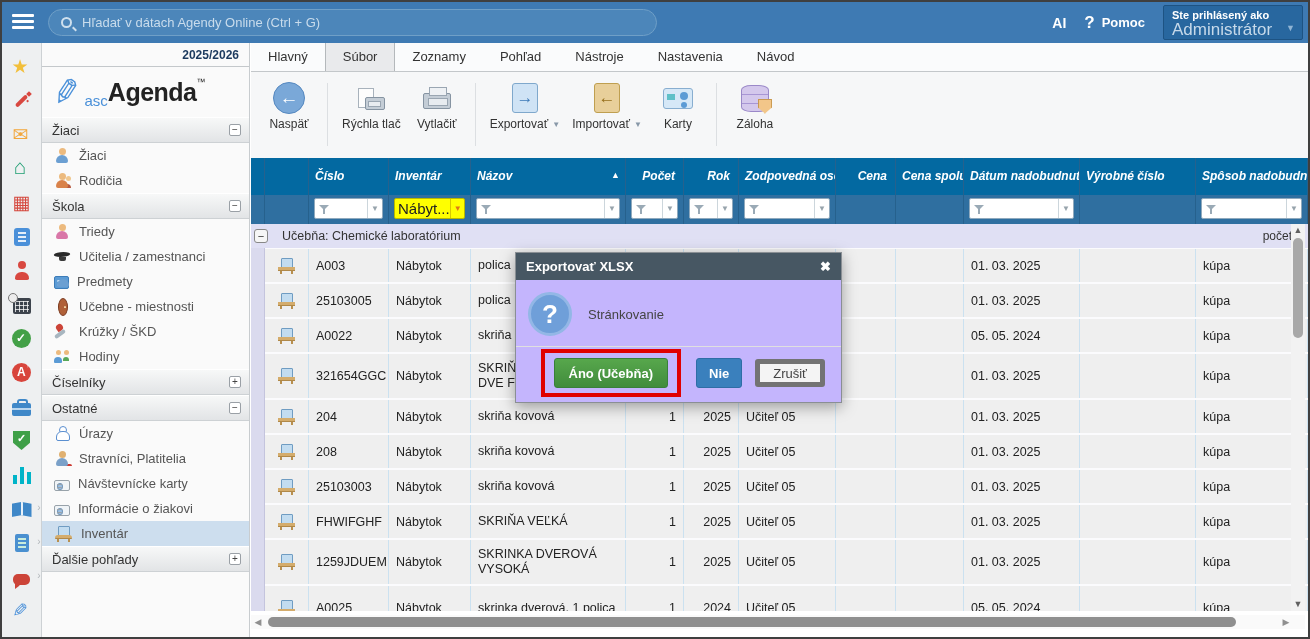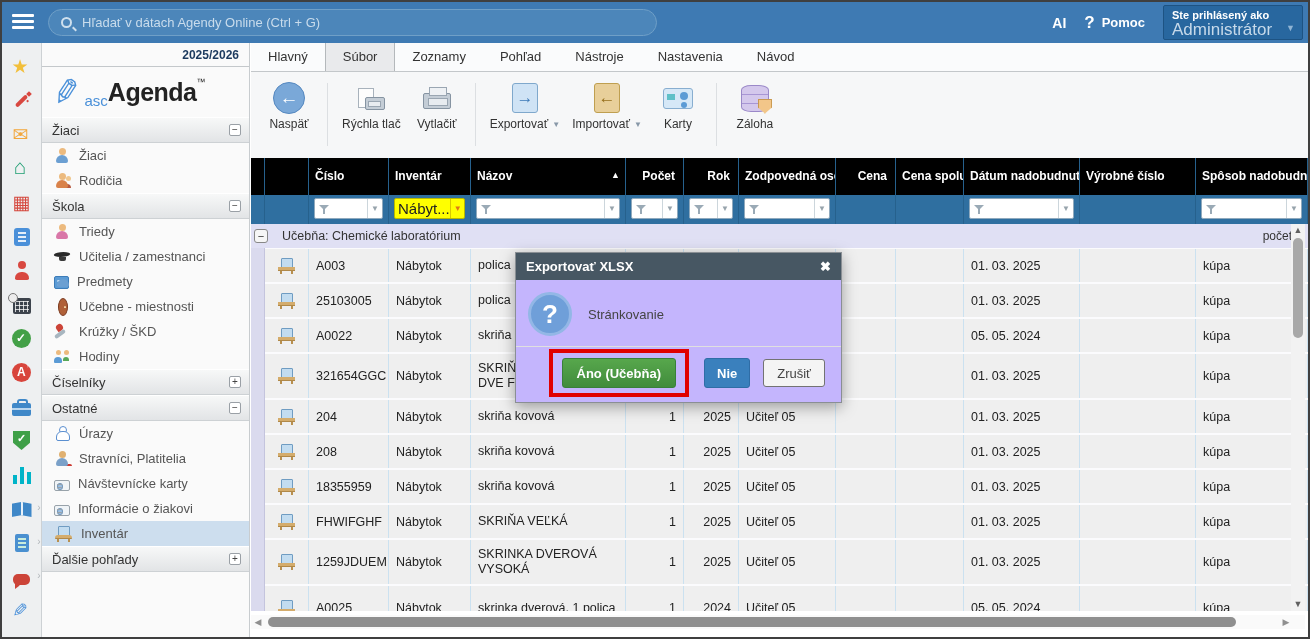--- a/index.html
+++ b/index.html
@@ -131,21 +131,21 @@
   .tbi.quick-print::after{left:9px;top:12px;width:11px;height:4px;background:#e8ecf0;border:1px solid #9aa6b2;}
   .tbi.export-door{width:26px;height:30px;background:#cfe3f5;border:1px solid #7fa8cc;border-radius:3px;color:#3d7ab8;font-weight:bold;font-size:17px;line-height:28px;text-align:center;}
   .tbi.import-door{width:26px;height:30px;background:#e8cf9a;border:1px solid #bf9f50;border-radius:3px;color:#97701d;font-weight:bold;font-size:17px;line-height:28px;text-align:center;}
   .tbi.id-cards{width:30px;height:21px;background:#d6e8f7;border:1px solid #88aed0;border-radius:3px;}
   .tbi.id-cards::before{left:3px;top:5px;width:8px;height:6px;background:#5fc0c8;}
   .tbi.id-cards::after{right:4px;top:3px;width:8px;height:8px;border-radius:50%;background:#5b9bd5;box-shadow:0 9px 0 -1px #5b9bd5;}
   .tbi.backup-database{width:28px;height:27px;background:repeating-linear-gradient(#d4c8ec 0 8px,#a896d4 8px 9px);border:1px solid #9a88c8;border-radius:10px/5px;}
   .tbi.backup-database::after{right:-4px;bottom:-3px;width:12px;height:13px;background:#f2c689;border:1px solid #c89850;clip-path:polygon(0 0,100% 0,100% 60%,50% 100%,0 60%);}
 
   
-  .grid-head{position:absolute;left:249px;top:156px;right:0;height:37px;background:#000000;display:flex;}
+  .grid-head{position:absolute;left:249px;top:156px;right:0;height:37px;background:#0369a1;display:flex;font-style:italic;}
   .grid-filters{position:absolute;left:249px;top:193px;right:0;height:29px;background:#2f6fa0;display:flex;}
   .hc{height:100%;padding:11px 6px 0;color:#fff;font-weight:bold;font-size:12px;white-space:nowrap;overflow:hidden;border-right:1px solid #26618d;position:relative;cursor:pointer;}
   .hc.r{text-align:right;padding-right:8px;}
   .hc .sort{position:absolute;right:5px;top:12px;font-size:9px;}
   .fc{height:100%;border-right:1px solid #26618d;padding:3px 5px;}
   .fbox{height:21px;background:#fff;border:1px solid #8fa9bd;border-radius:2px;display:flex;align-items:center;overflow:hidden;cursor:pointer;}
   .fbox.yellow{background:#ffff00;border-color:#b8b800;}
   .fbox .fval{font-size:15px;color:#222;white-space:nowrap;padding-left:3px;flex:1;}
   .funnel{width:10px;height:10px;position:relative;margin-left:4px;flex:none;}
   .funnel::before{content:"";position:absolute;left:0;top:1px;border:5px solid transparent;border-top:5px solid #9aaab6;}
@@ -182,21 +182,21 @@
   .modal-header{height:27px;background:#475763;color:#fff;font-weight:bold;font-size:13px;display:flex;align-items:center;padding:0 10px;}
   .modal-header .ttl{flex:1;}
   .modal-close{cursor:pointer;font-size:13px;}
   .modal-body{display:flex;align-items:center;padding:12px 12px 10px;}
   .q-icon{width:44px;height:44px;border-radius:50%;background:#6f9fd9;border:3px solid #93b7e6;color:#fff;font-size:26px;font-weight:bold;display:flex;align-items:center;justify-content:center;flex:none;}
   .modal-msg{font-size:13px;color:#444;margin-left:16px;}
   .modal-footer{border-top:1px solid #e0e0e0;display:flex;align-items:center;justify-content:flex-end;gap:13px;padding:9px 16px 12px;}
   .btn{font-family:"Liberation Sans",sans-serif;font-size:13px;border-radius:3px;cursor:pointer;}
   .btn.green{background:linear-gradient(#57a74c,#418c3c);border:1px solid #39803a;color:#fff;font-weight:bold;height:30px;padding:0 14px;}
   .btn.blue{background:#3a80bd;border:1px solid #2f6da6;color:#fff;font-weight:bold;height:30px;padding:0 12px;}
-  .btn.plain{background:#f4f4f4;border:1px solid #737373;color:#444;height:28px;padding:0 13px;}
+  .btn.plain{background:#f4f4f4;border:5px solid #737373;color:#444;height:28px;padding:0 13px;}
   .annotation{display:inline-block;border:4px solid #e00000;padding:5px 9px;margin:-7px 2px -7px 0;}
 </style>
 </head>
 <body>
 
 <div class="window">
 
   <div class="topbar">
     <div class="hamburger">
         <span></span>
@@ -616,21 +616,21 @@
           <div class="td r" style="width: 68px;"></div>
           <div class="td" style="width: 116px;">01. 03. 2025</div>
           <div class="td" style="width: 116px;"></div>
           <div class="td" style="width: 112px;">kúpa</div>
         </div>
         <div class="trow">
           <div class="td gutter" style="width: 14px;"></div>
           <div class="td c-icon" style="width: 44px;">
             <span class="ic desk"></span>
           </div>
-          <div class="td" style="width: 80px;">18355959</div>
+          <div class="td" style="width: 80px;">25103003</div>
           <div class="td" style="width: 82px;">Nábytok</div>
           <div class="td name" style="width: 155px;">skriňa kovová</div>
           <div class="td r" style="width: 58px;">1</div>
           <div class="td r" style="width: 55px;">2025</div>
           <div class="td" style="width: 97px;">Učiteľ 05</div>
           <div class="td r" style="width: 60px;"></div>
           <div class="td r" style="width: 68px;"></div>
           <div class="td" style="width: 116px;">01. 03. 2025</div>
           <div class="td" style="width: 116px;"></div>
           <div class="td" style="width: 112px;">kúpa</div>

